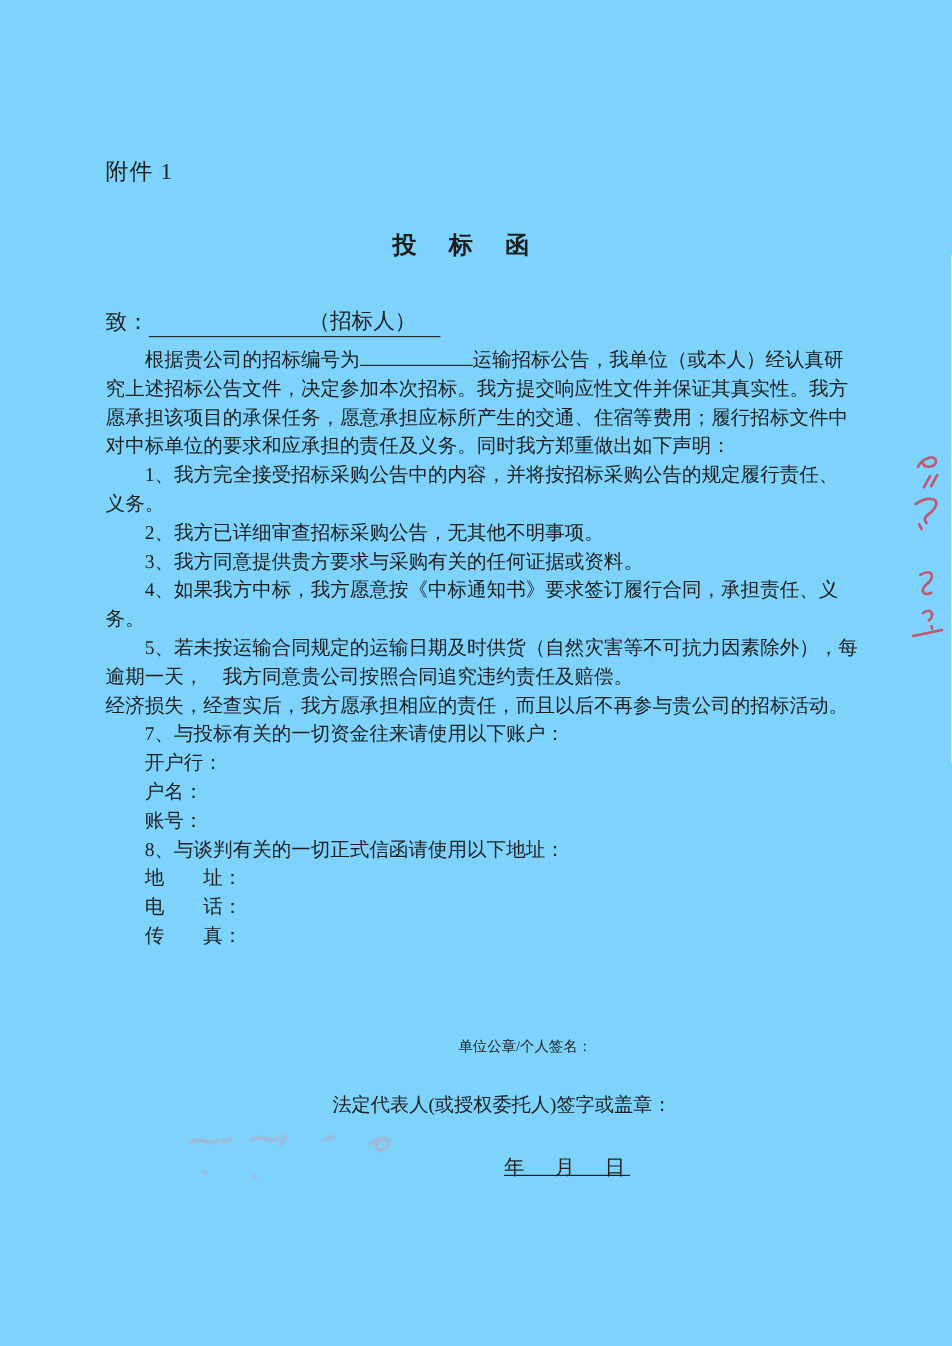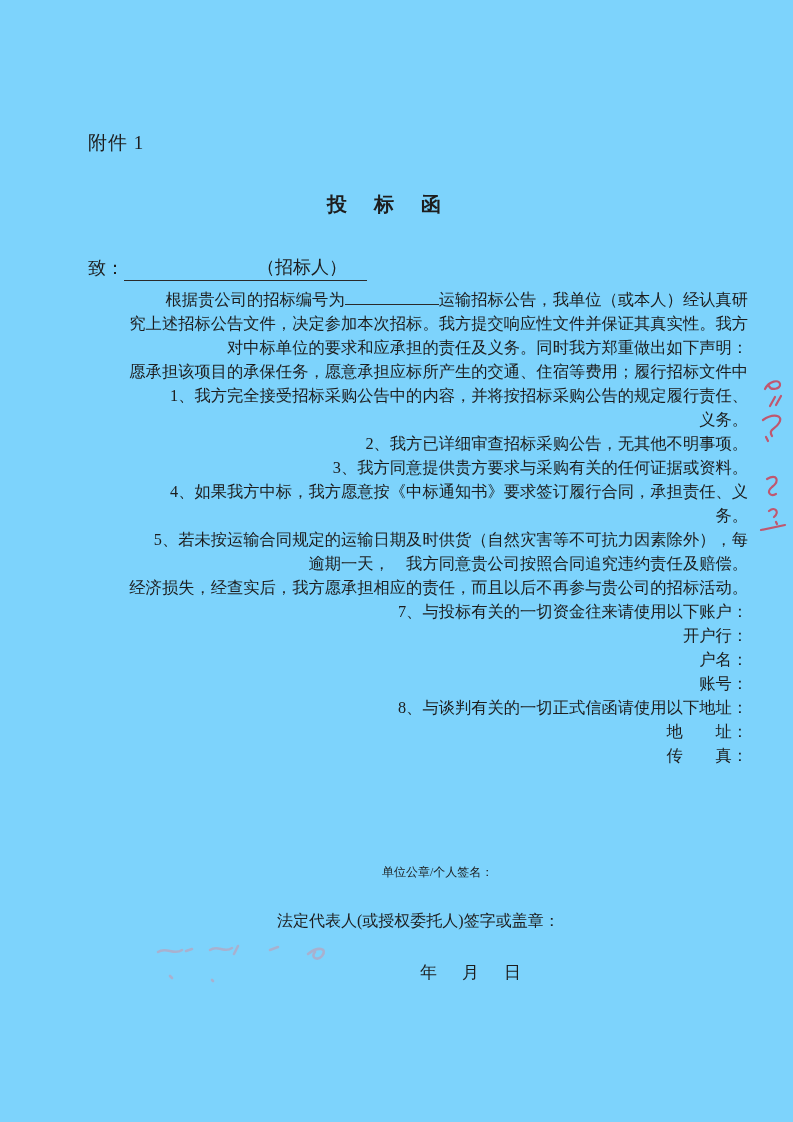--- a/index.html
+++ b/index.html
@@ -8,64 +8,65 @@
     background:#7dd3fc;
     color:#1d1d1d;
     font-family:"Liberation Serif","DejaVu Serif",serif;
   }
   .attachment { position:absolute; left:88px; top:130px; font-size:19px; letter-spacing:1px; }
   .doc-title  { position:absolute; left:327px; top:191px; margin:0; font-size:20px; font-weight:bold; letter-spacing:27px; white-space:nowrap; }
   .salutation { position:absolute; left:88px; top:254px; font-size:18px; line-height:26px; white-space:nowrap; }
   .sal-underline { display:inline-block; border-bottom:1.5px solid #2a2a2a; vertical-align:bottom; line-height:26px; }
   .sp1 { display:inline-block; width:133px; height:1px; }
   .sp2 { display:inline-block; width:20px; height:1px; }
-  .body-text { position:absolute; left:88px; top:288px; width:660px; font-size:16.3px; line-height:24px;text-align:right; }
+  .body-text { position:absolute; left:88px; top:288px; width:660px; font-size:16.3px; line-height:24px; }
   .bline { height:24px; white-space:nowrap; }
   .bline.ind { padding-left:32.6px; }
   .inline-blank { display:inline-block; width:94px; height:14px; border-bottom:1.4px solid #2a2a2a; }
   .sig { position:absolute; white-space:nowrap; }
   .sig-seal { left:382px; top:864px; font-size:12px; }
   .sig-rep  { left:277px; top:911px; font-size:16px; }
-  .sig-date { left:420px; top:961px; font-size:17px; letter-spacing:4px; }
+  .sig-date { left:420px; top:961px; font-size:17px; letter-spacing:4px;text-decoration:underline; }
   .red-marks  { position:absolute; left:753px; top:373px; width:40px; height:165px; }
   .red-smudge { position:absolute; left:152px; top:938px; width:195px; height:50px; filter:blur(0.7px); }
 </style>
 </head>
 <body>
 
 <div class="page">
 
   <div class="attachment">附件 1</div>
 
   <h1 class="doc-title">投标函</h1>
 
   <div class="salutation">
     <span>致：</span><span class="sal-underline"><span class="sp1"></span><span>（招标人）</span><span class="sp2"></span></span>
   </div>
 
   <div class="body-text">
       <div class="bline ind"><span>根据贵公司的招标编号为</span><span class="inline-blank"></span><span>运输招标公告，我单位（或本人）经认真研</span></div>
       <div class="bline">究上述招标公告文件，决定参加本次招标。我方提交响应性文件并保证其真实性。我方</div>
+      <div class="bline">愿承担该项目的承保任务，愿意承担应标所产生的交通、住宿等费用；履行招标文件中</div>
       <div class="bline">对中标单位的要求和应承担的责任及义务。同时我方郑重做出如下声明：</div>
-      <div class="bline">愿承担该项目的承保任务，愿意承担应标所产生的交通、住宿等费用；履行招标文件中</div>
       <div class="bline ind">1、我方完全接受招标采购公告中的内容，并将按招标采购公告的规定履行责任、</div>
       <div class="bline">义务。</div>
       <div class="bline ind">2、我方已详细审查招标采购公告，无其他不明事项。</div>
       <div class="bline ind">3、我方同意提供贵方要求与采购有关的任何证据或资料。</div>
       <div class="bline ind">4、如果我方中标，我方愿意按《中标通知书》要求签订履行合同，承担责任、义</div>
       <div class="bline">务。</div>
       <div class="bline ind">5、若未按运输合同规定的运输日期及时供货（自然灾害等不可抗力因素除外），每</div>
       <div class="bline">逾期一天，　我方同意贵公司按照合同追究违约责任及赔偿。</div>
       <div class="bline">经济损失，经查实后，我方愿承担相应的责任，而且以后不再参与贵公司的招标活动。</div>
       <div class="bline ind">7、与投标有关的一切资金往来请使用以下账户：</div>
       <div class="bline ind">开户行：</div>
       <div class="bline ind">户名：</div>
       <div class="bline ind">账号：</div>
       <div class="bline ind">8、与谈判有关的一切正式信函请使用以下地址：</div>
       <div class="bline ind">地　　址：</div>
+      <div class="bline ind">电　　话：</div>
       <div class="bline ind">传　　真：</div>
     </div>
 
   <div class="sig sig-seal">单位公章/个人签名：</div>
   <div class="sig sig-rep">法定代表人(或授权委托人)签字或盖章：</div>
   <div class="sig sig-date">年　月　日</div>
 
   <svg class="red-marks" viewBox="0 0 40 165" fill="none" stroke-width="2.2" stroke-linecap="round" opacity="0.85">
     <path d="M12 16 C 16 8, 26 6, 27 11 C 28 16, 18 18, 16 13" stroke="#cc4257"></path>
     <path d="M22 24 L17 33" stroke="#cc4257"></path>

